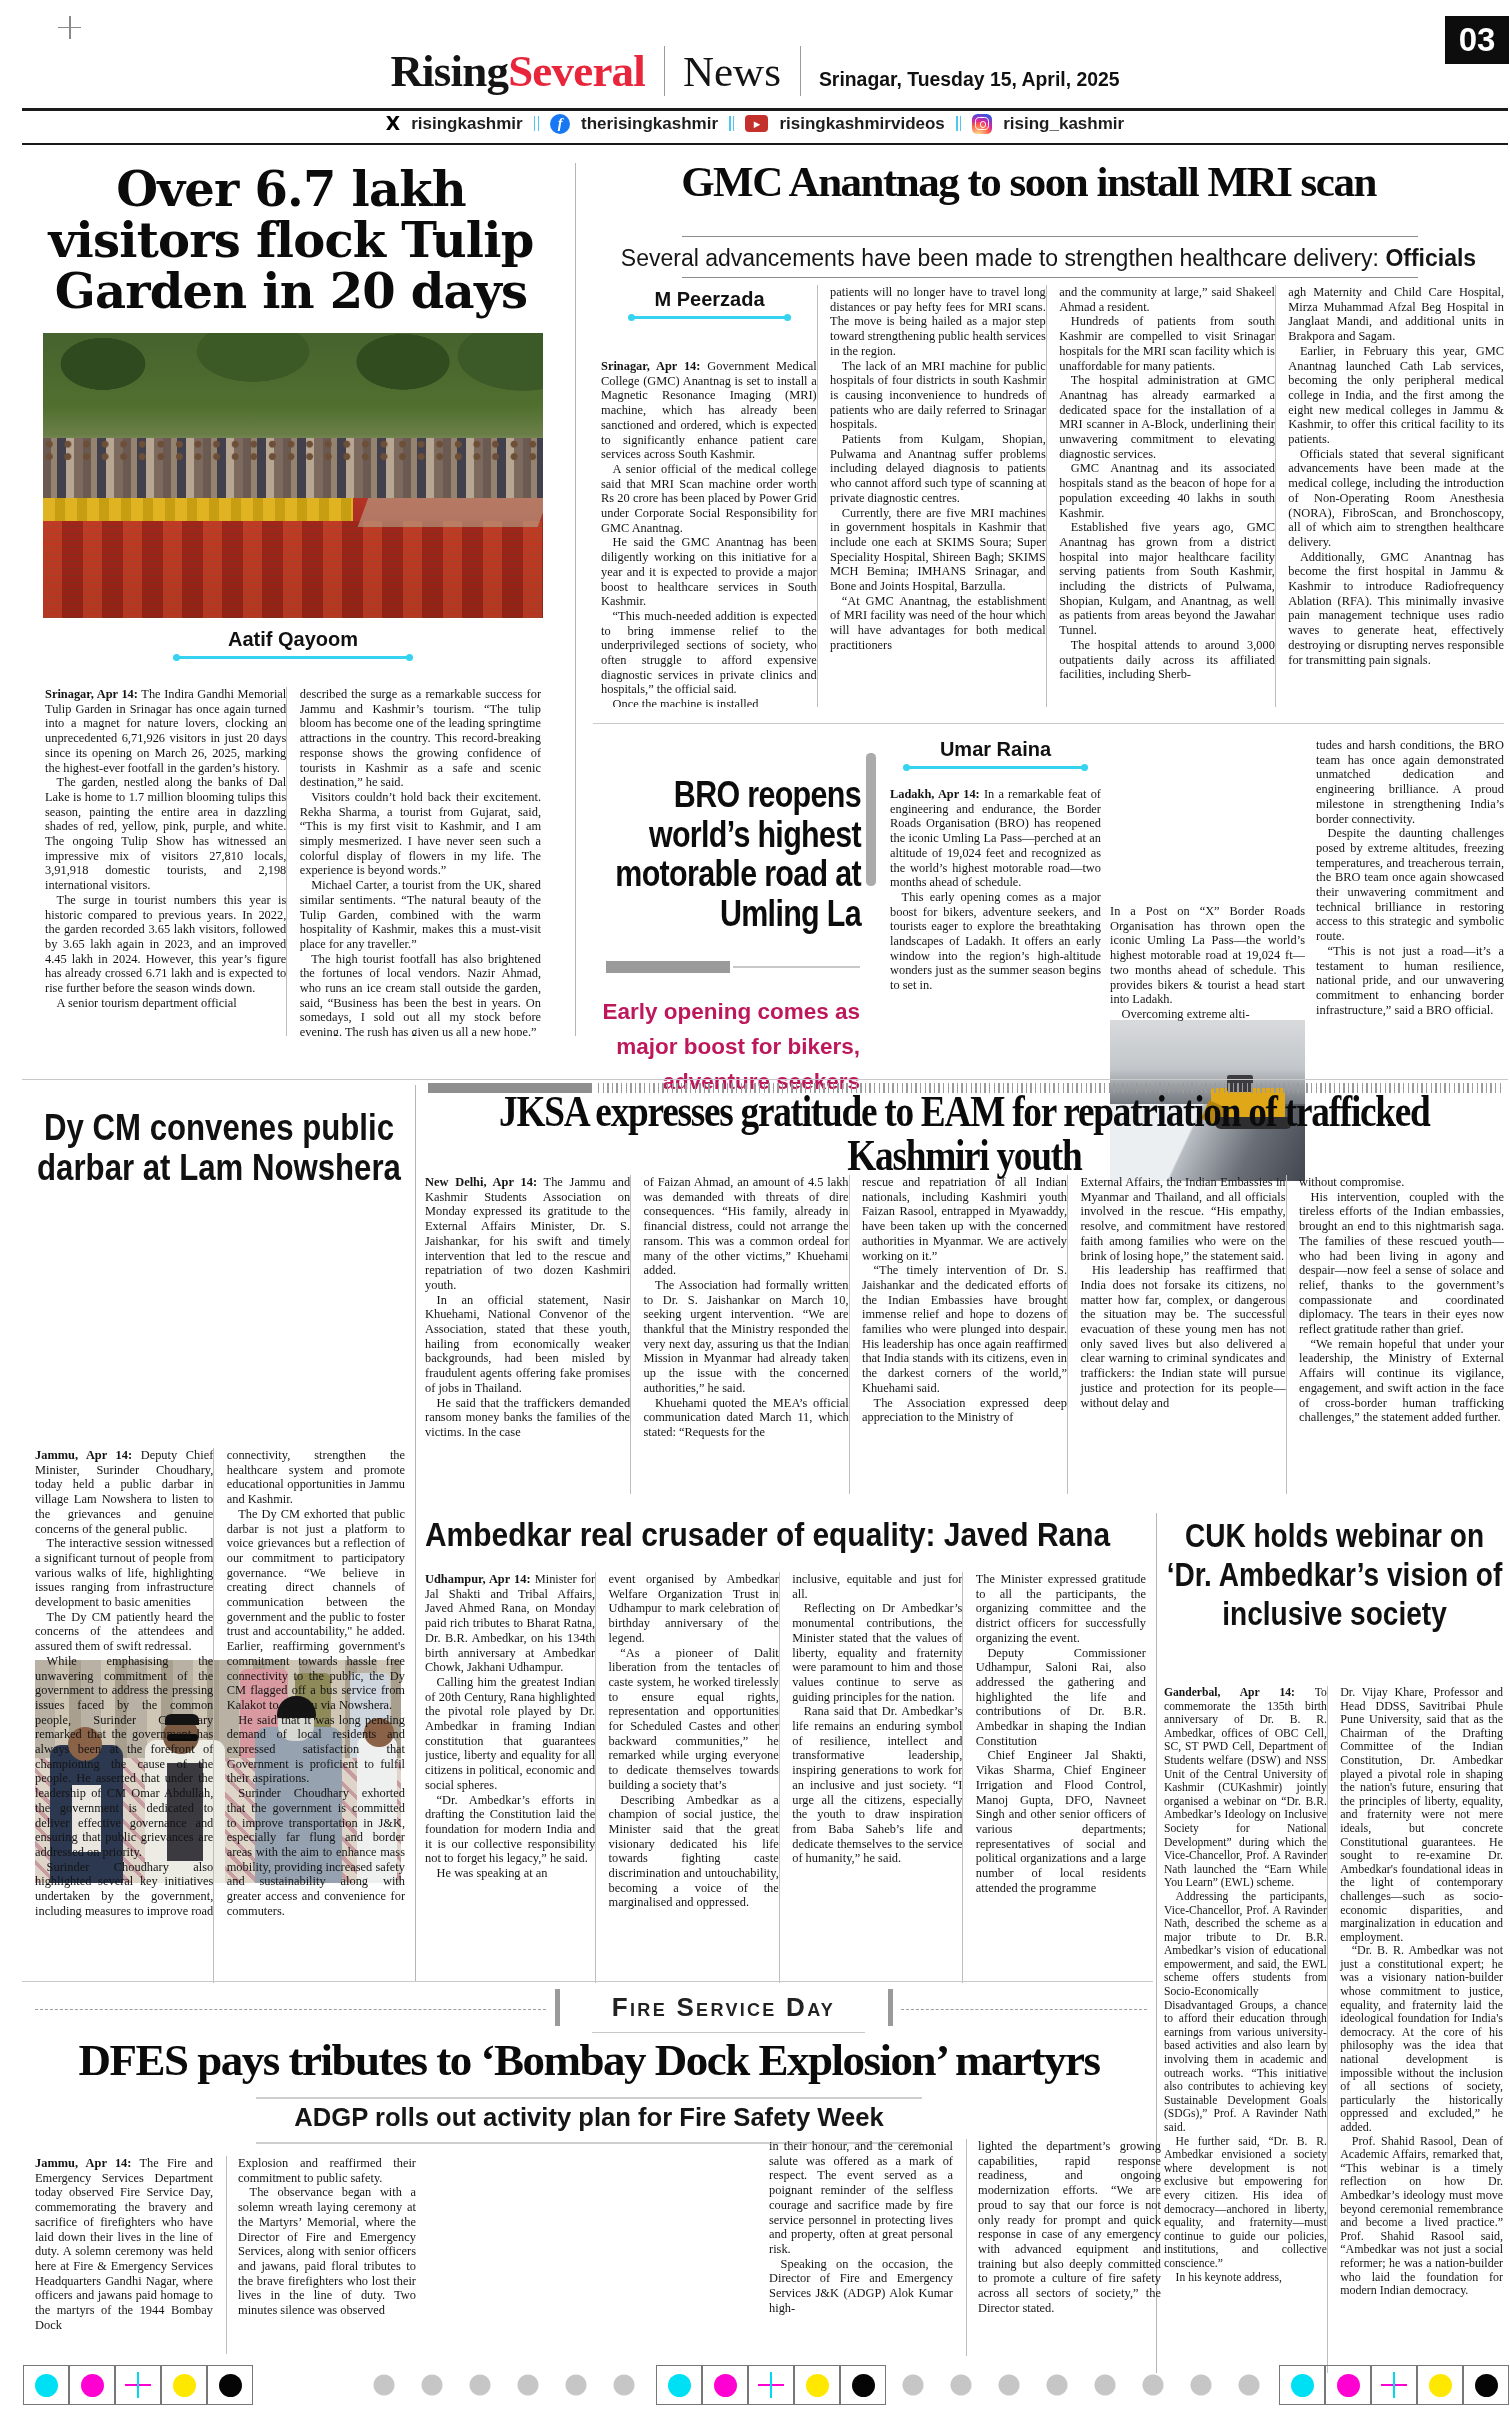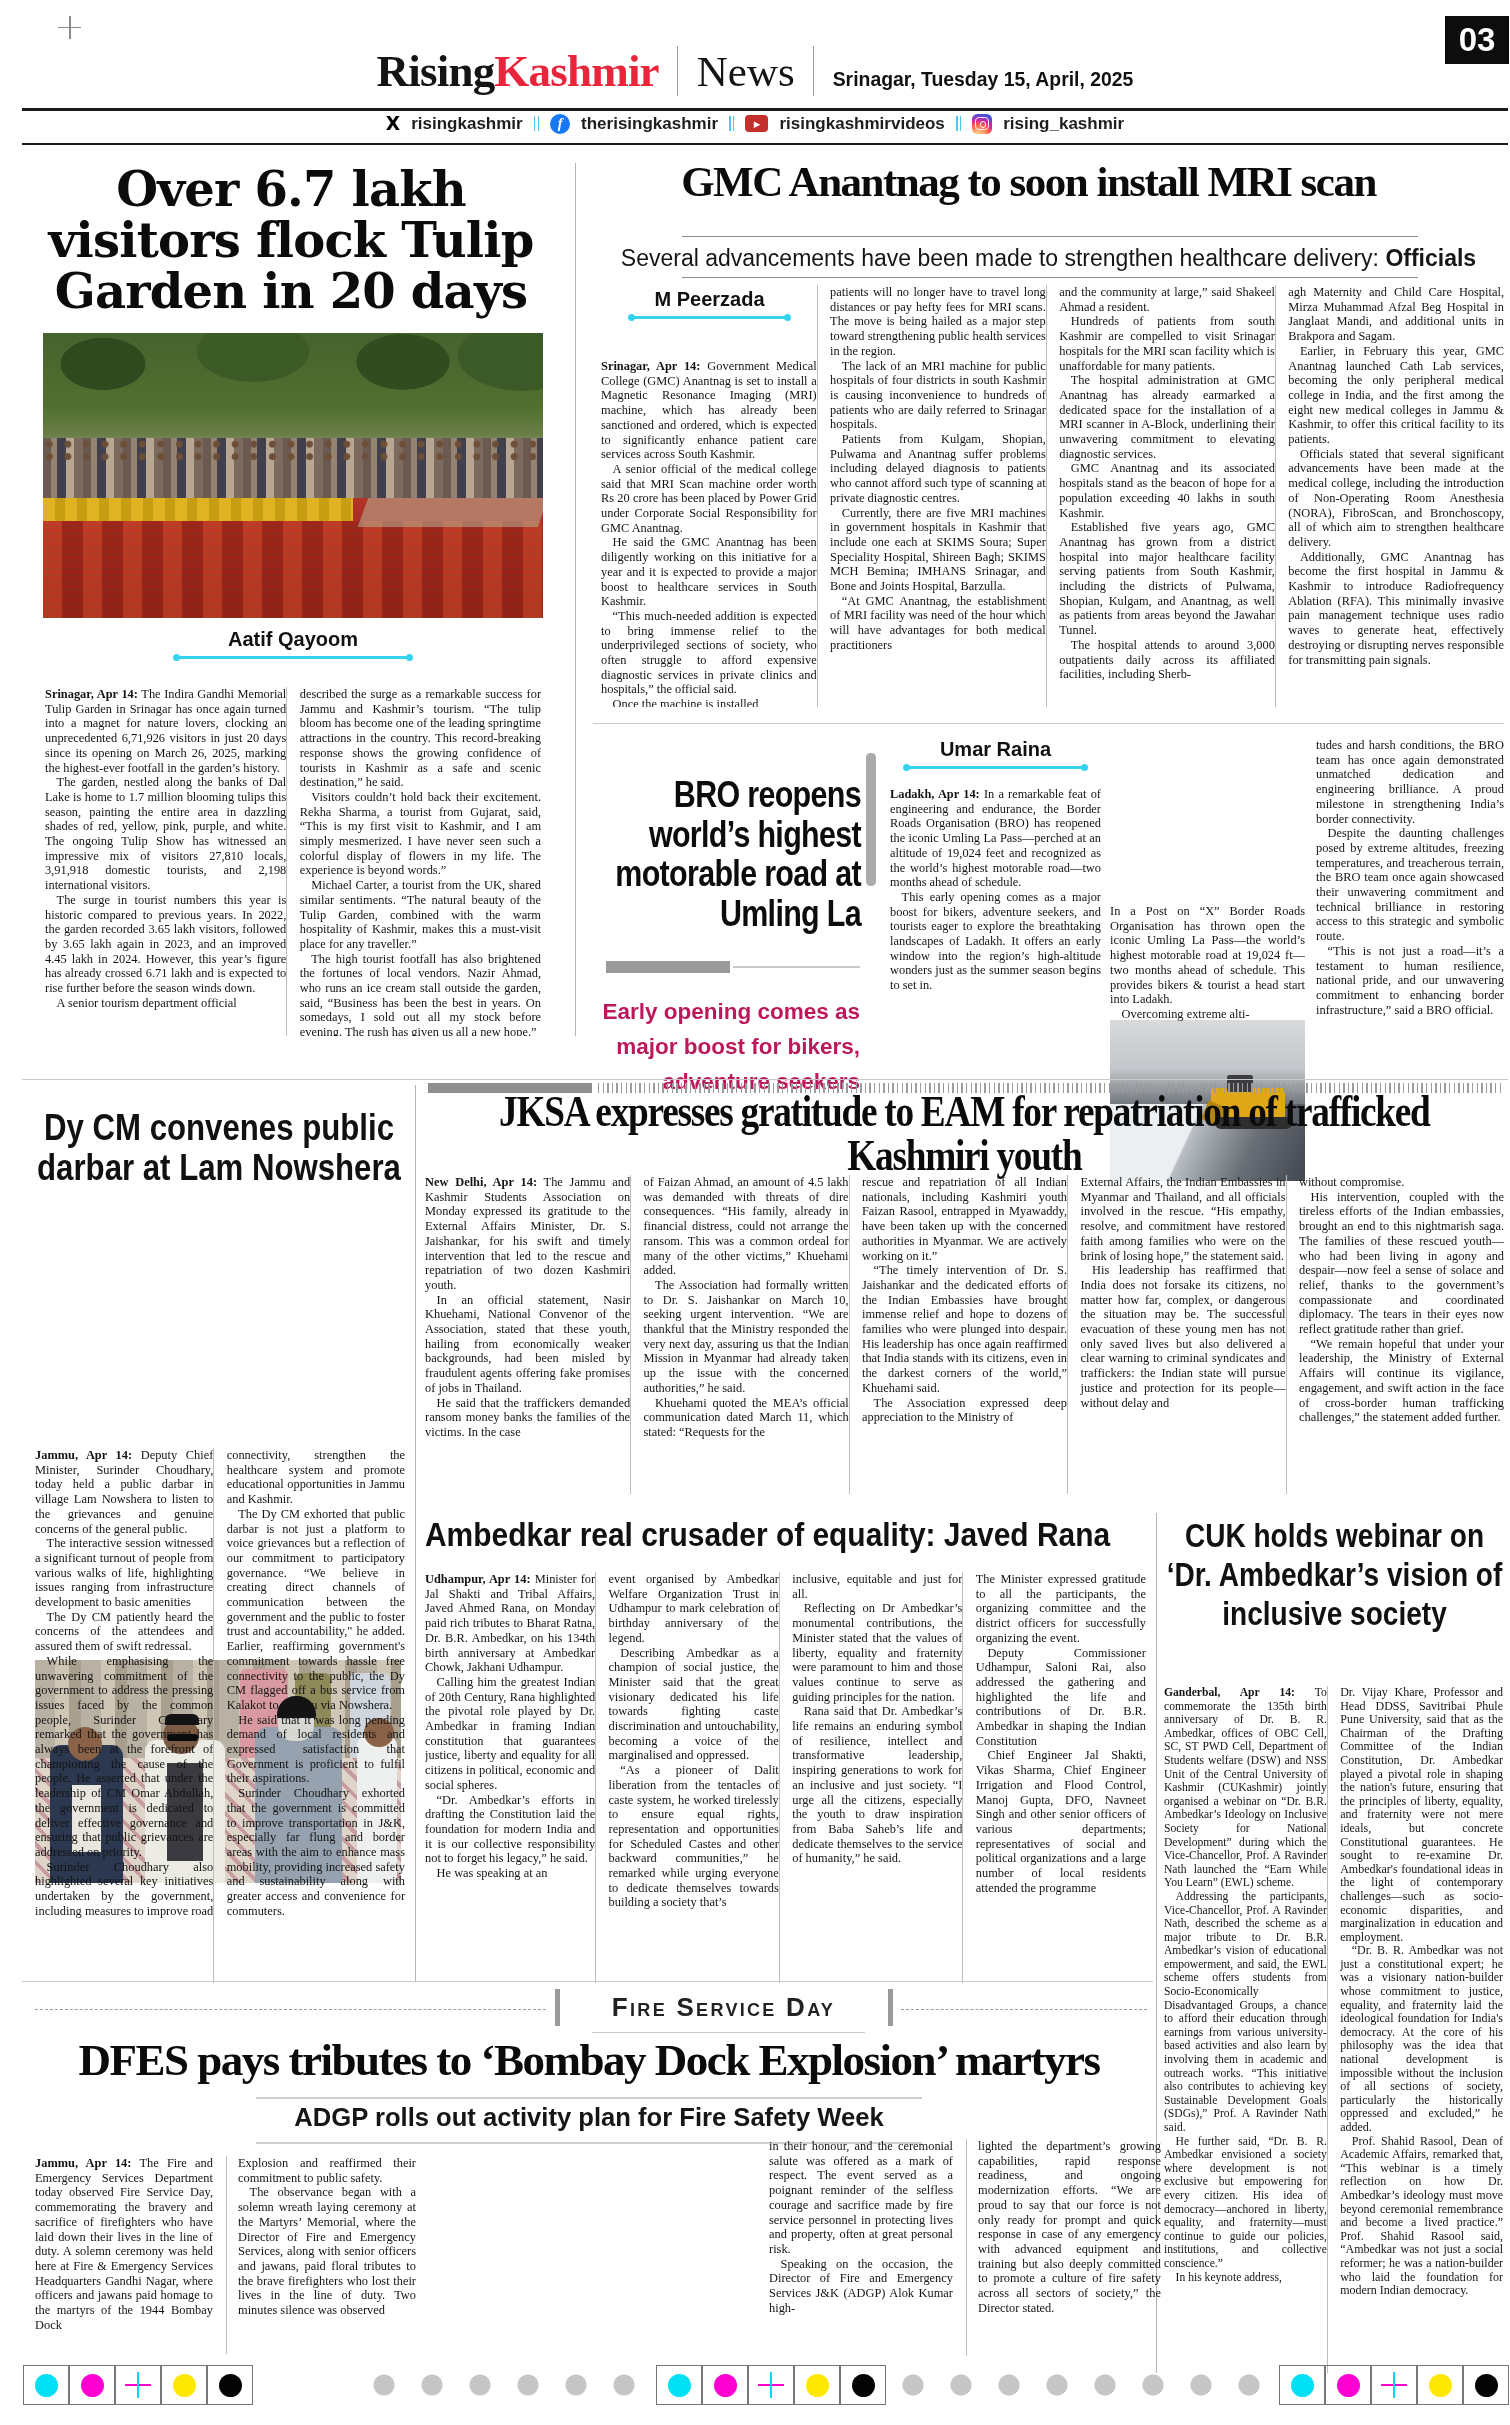--- a/index.html
+++ b/index.html
@@ -68,21 +68,21 @@
   .crossmark::after{content:"";position:absolute;top:0;bottom:0;left:12.4px;width:1.5px;background:#00d9f2;}
   .ticks{background-image:repeating-linear-gradient(90deg,#9b9b9b 0 1.5px,transparent 1.5px 4.6px);}
 </style>
 </head>
 <body>
 
 <div class="page">
 
   <div class="abs reg-cross" style="left:58px;top:15.5px;"></div>
   <div class="abs masthead">
-    <span class="mh-title"><span>Rising</span><span class="mh-red">Kashmir</span></span>
+    <span class="mh-title"><span>Rising</span><span class="mh-red">Several</span></span>
     <span class="mh-div"></span>
     <span class="mh-sec">News</span>
     <span class="mh-div"></span>
     <span class="mh-date">Srinagar, Tuesday 15, April, 2025</span>
   </div>
   <div class="abs pagenum">03</div>
   <div class="abs hrule" style="left:22px;top:108px;width:1486px;height:3.1px;"></div>
   <div class="abs social">
     <span class="ic ic-x">X</span>
     <span>risingkashmir</span>
@@ -282,22 +282,22 @@
   </div>
   <div class="abs cols" style="left:425px;top:1572px;width:721px;height:411px;">
     <div class="ncol btxt">
         <p><b>Udhampur, Apr 14:</b> Minister for Jal Shakti and Tribal Affairs, Javed Ahmed Rana, on Monday paid rich tributes to Bharat Ratna, Dr. B.R. Ambedkar, on his 134th birth anniversary at Ambedkar Chowk, Jakhani Udhampur.</p>
         <p>Calling him the greatest Indian of 20th Century, Rana highlighted the pivotal role played by Dr. Ambedkar in framing Indian constitution that guarantees justice, liberty and equality for all citizens in political, economic and social spheres.</p>
         <p>“Dr. Ambedkar’s efforts in drafting the Constitution laid the foundation for modern India and it is our collective responsibility not to forget his legacy,” he said.</p>
         <p>He was speaking at an</p>
       </div>
     <div class="ncol btxt">
         <p>event organised by Ambedkar Welfare Organization Trust in Udhampur to mark celebration of birthday anniversary of the legend.</p>
+        <p>“As a pioneer of Dalit liberation from the tentacles of caste system, he worked tirelessly to ensure equal rights, representation and opportunities for Scheduled Castes and other backward communities,” he remarked while urging everyone to dedicate themselves towards building a society that’s</p>
         <p>Describing Ambedkar as a champion of social justice, the Minister said that the great visionary dedicated his life towards fighting caste discrimination and untouchability, becoming a voice of the marginalised and oppressed.</p>
-        <p>“As a pioneer of Dalit liberation from the tentacles of caste system, he worked tirelessly to ensure equal rights, representation and opportunities for Scheduled Castes and other backward communities,” he remarked while urging everyone to dedicate themselves towards building a society that’s</p>
       </div>
     <div class="ncol btxt">
         <p>inclusive, equitable and just for all.</p>
         <p>Reflecting on Dr Ambedkar’s monumental contributions, the Minister stated that the values of liberty, equality and fraternity were paramount to him and those values continue to serve as guiding principles for the nation.</p>
         <p>Rana said that Dr. Ambedkar’s life remains an enduring symbol of resilience, intellect and transformative leadership, inspiring generations to work for an inclusive and just society. “I urge all the citizens, especially the youth to draw inspiration from Baba Saheb’s life and dedicate themselves to the service of humanity,” he said.</p>
       </div>
     <div class="ncol btxt">
         <p>The Minister expressed gratitude to all the participants, the organizing committee and the district officers for successfully organizing the event.</p>
         <p>Deputy Commissioner Udhampur, Saloni Rai, also addressed the gathering and highlighted the life and contributions of Dr. B.R. Ambedkar in shaping the Indian Constitution</p>
         <p>Chief Engineer Jal Shakti, Vikas Sharma, Chief Engineer Irrigation and Flood Control, Manoj Gupta, DFO, Navneet Singh and other senior officers of various departments; representatives of social and political organizations and a large number of local residents attended the programme</p>

